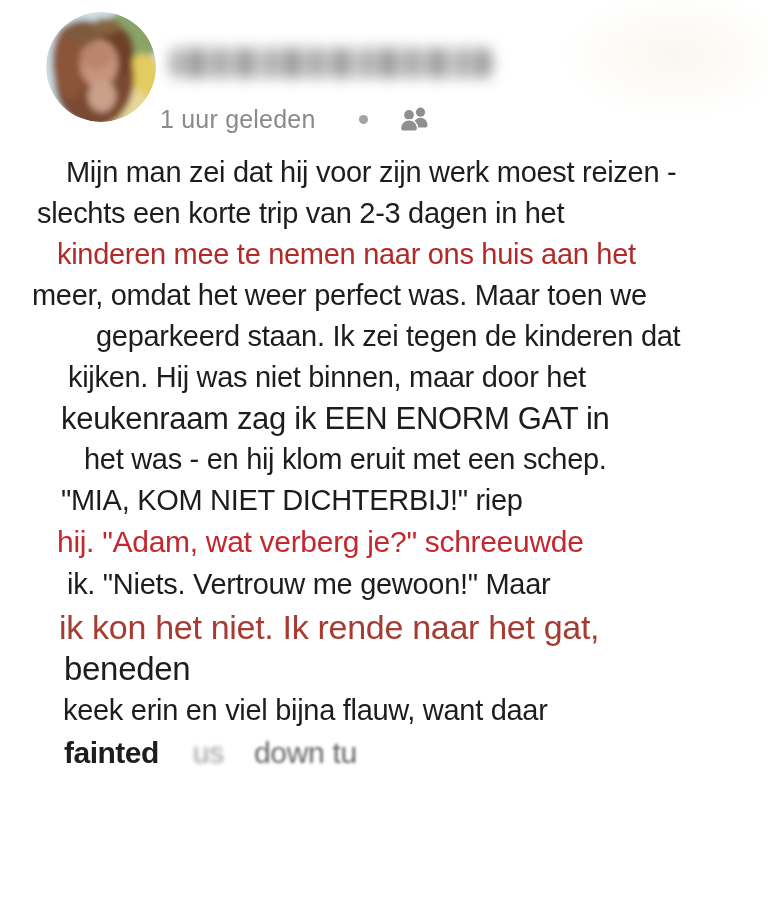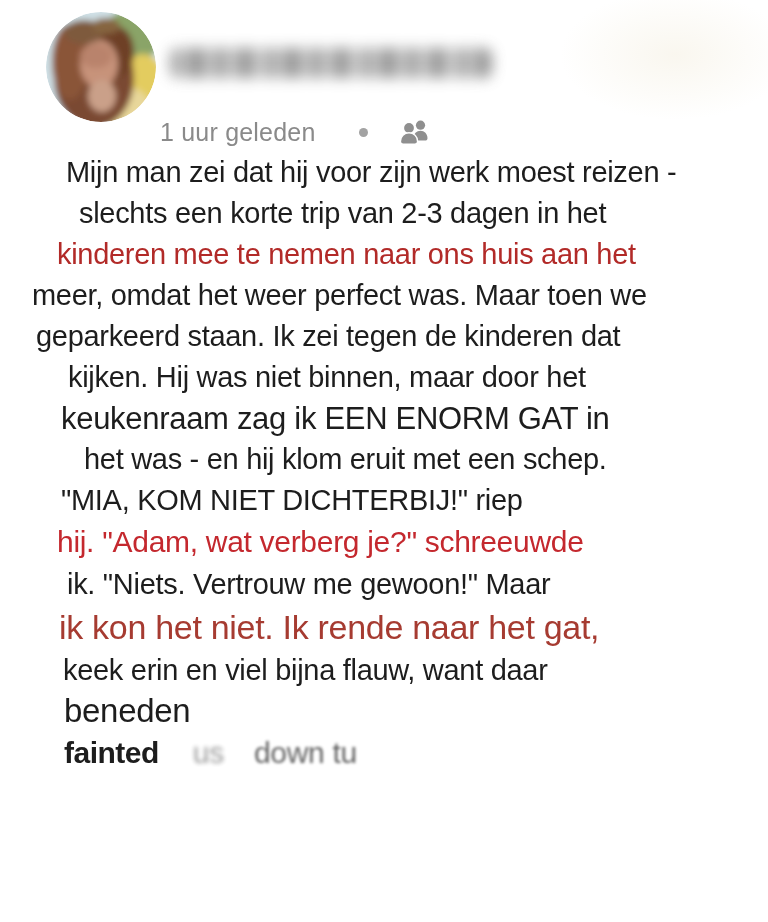--- a/index.html
+++ b/index.html
@@ -19,21 +19,21 @@
   }
   .avatar svg{display:block;width:110px;height:110px;}
   .name-blur{
     position:absolute;left:170px;top:48px;width:322px;height:30px;border-radius:8px;
     background:repeating-linear-gradient(90deg,
       #8d8d8d 0 10px,#c2c2c2 10px 18px,#7f7f7f 18px 34px,#bdbdbd 34px 44px,
       #909090 44px 58px,#cccccc 58px 66px,#858585 66px 84px,#c5c5c5 84px 96px);
     filter:blur(7px);opacity:.8;cursor:pointer;
   }
   .meta-row{
-    position:absolute;left:160px;top:116px;height:32px;display:flex;align-items:center;gap:27px;
+    position:absolute;left:160px;top:103px;height:32px;display:flex;align-items:center;gap:27px;
   }
   .timestamp{font-size:25px;color:var(--meta_gray);letter-spacing:.2px;}
   .sep-dot{width:9px;height:9px;border-radius:50%;background:#a3a3a3;margin-left:16px;}
   .friends-icon{margin-left:4px;display:flex;align-items:center;}
   
   .post{position:absolute;left:0;top:152px;width:768px;}
   .line{
     font-size:29px;line-height:41px;letter-spacing:-.3px;color:var(--ink);
     white-space:nowrap;overflow:hidden;
   }
@@ -89,30 +89,30 @@
           <path d="M14.5 19.2c0-4.4 3.2-7.4 7-7.4s7 3 7 7.4c0 1.4-1 2.4-2.4 2.4h-9.2c-1.4 0-2.4-1-2.4-2.4z"></path>
           <circle cx="10" cy="9" r="5.6" stroke="#ffffff" stroke-width="1.4"></circle>
           <path d="M1.4 22.4c0-5 3.8-8.6 8.6-8.6s8.6 3.6 8.6 8.6c0 1.6-1.2 2.8-2.8 2.8H4.2c-1.6 0-2.8-1.2-2.8-2.8z" stroke="#ffffff" stroke-width="1.4"></path>
         </g>
       </svg>
     </span>
   </div>
 
   <div class="post">
     <div class="line" style="padding-left:66px">Mijn man zei dat hij voor zijn werk moest reizen -</div>
-    <div class="line" style="padding-left:79px">slechts een korte trip van 2-3 dagen in het</div>
+    <div class="line" style="padding-left:37px">slechts een korte trip van 2-3 dagen in het</div>
     <div class="line red1" style="padding-left:57px">kinderen mee te nemen naar ons huis aan het</div>
     <div class="line" style="padding-left:32px">meer, omdat het weer perfect was. Maar toen we</div>
-    <div class="line" style="padding-left:36px">geparkeerd staan. Ik zei tegen de kinderen dat</div>
+    <div class="line" style="padding-left:96px">geparkeerd staan. Ik zei tegen de kinderen dat</div>
     <div class="line" style="padding-left:68px">kijken. Hij was niet binnen, maar door het</div>
     <div class="line" style="padding-left:61px;font-size:31px">keukenraam zag ik EEN ENORM GAT in</div>
     <div class="line" style="padding-left:84px">het was - en hij klom eruit met een schep.</div>
     <div class="line" style="padding-left:61px;font-size:29px">"MIA, KOM NIET DICHTERBIJ!" riep</div>
     <div class="line red2" style="padding-left:57px;font-size:30px;line-height:42px">hij. "Adam, wat verberg je?" schreeuwde</div>
     <div class="line" style="padding-left:67px;line-height:43px">ik. "Niets. Vertrouw me gewoon!" Maar</div>
     <div class="line red3" style="padding-left:59px;font-size:34px;line-height:43px">ik kon het niet. Ik rende naar het gat,</div>
+    <div class="line" style="padding-left:64px;font-size:33px;line-height:40px">beneden</div>
     <div class="line" style="padding-left:63px;line-height:42px">keek erin en viel bijna flauw, want daar</div>
-    <div class="line" style="padding-left:64px;font-size:33px;line-height:40px">beneden</div>
     <div class="line cutoff" style="padding-left:64px;font-size:30px;line-height:44px">
       <b>fainted</b><span class="faint">us</span><span class="faint2">down tu</span>
     </div>
   </div>
 </div>
 
 </body></html>

